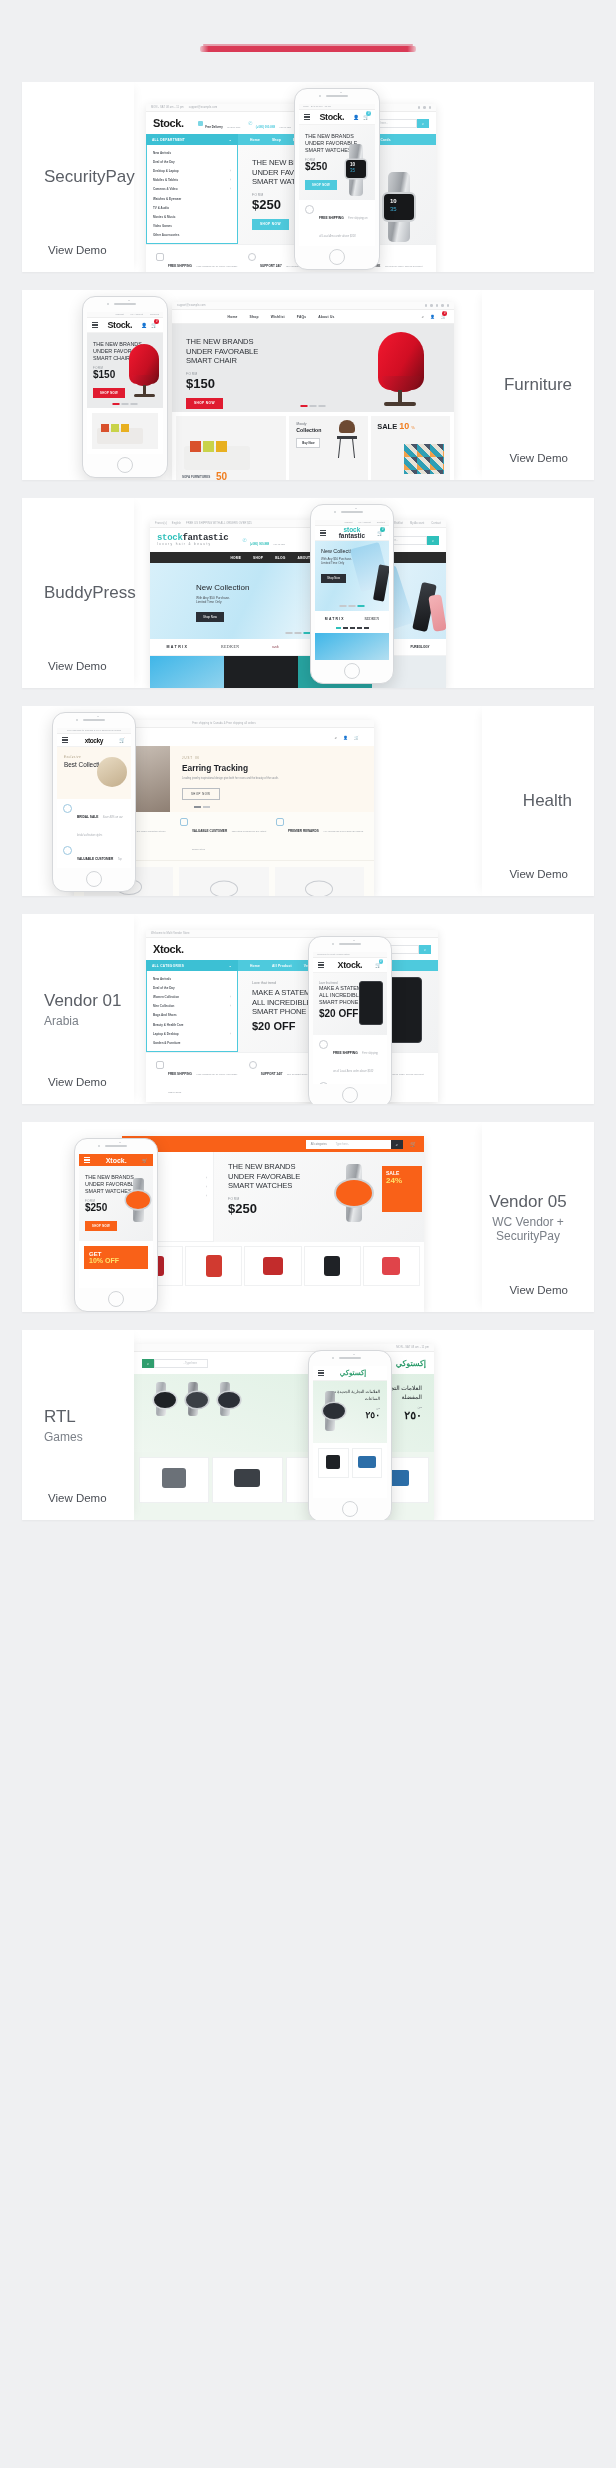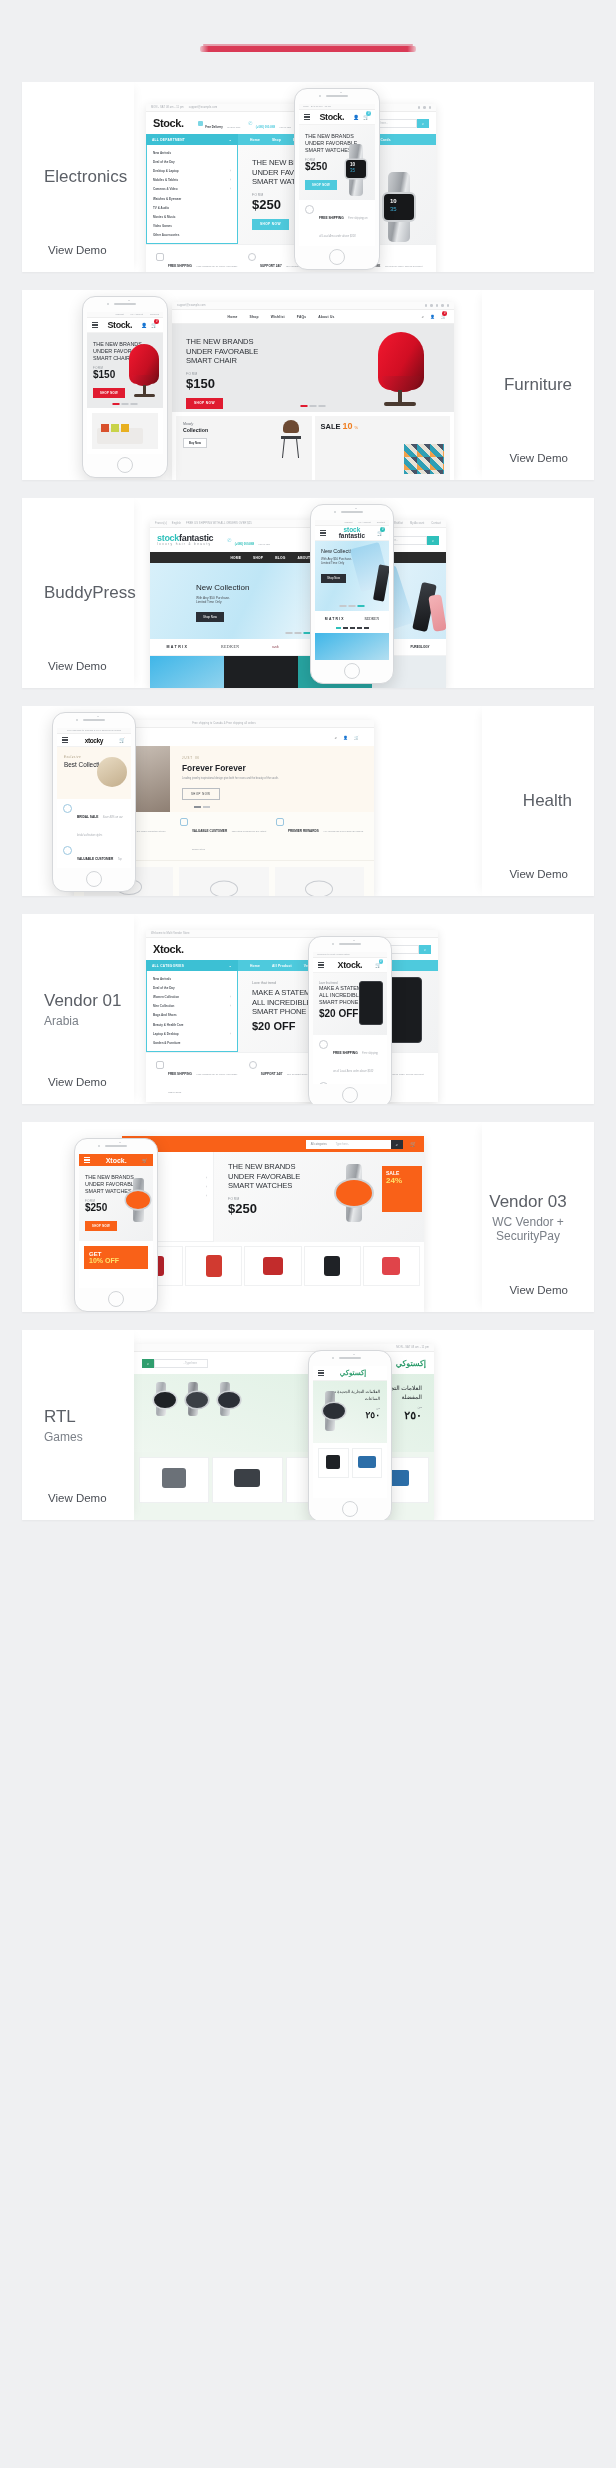--- a/index.html
+++ b/index.html
@@ -196,21 +196,21 @@
   <div class="title-underline"></div>
 </div>
 
 <div class="panels">
 
 <section class="panel">
   <div class="panel-inner">
     <div class="panel-white-gutter gutter-l"></div>
 
     <div class="label-block left">
-      <div class="cat-label">Electronics</div>
+      <div class="cat-label">SecurityPay</div>
     </div>
     <a class="view-demo bl">View Demo</a>
 
     <div class="shot" style="left:124px; top:22px; width:290px; height:172px;">
       <div class="topbar">
         <span class="tb-txt">MON - SAT 08 am - 11 pm</span>
         <span class="tb-txt">support@example.com</span>
         <span class="tb-right">
           <i class="tb-dot"></i>
           <i class="tb-dot"></i>
@@ -427,20 +427,28 @@
               <div class="stem"></div>
               <div class="base"></div>
         </div>
         <div class="dots red">
               <i class="on"></i>
               <i></i>
               <i></i>
             </div>
       </div>
       <div style="display:flex; gap:3px; padding:4px;">
+        <div style="flex:1.4;height:64px;background:#f4f4f4;position:relative;">
+          <div style="position:absolute;left:8px;bottom:10px;width:66px;height:24px;background:#efefee;border-radius:3px;"></div>
+          <div style="position:absolute;left:14px;bottom:28px;width:11px;height:11px;background:#d9512c;"></div>
+          <div style="position:absolute;left:27px;bottom:28px;width:11px;height:11px;background:#c9d34a;"></div>
+          <div style="position:absolute;left:40px;bottom:28px;width:11px;height:11px;background:#e8b020;"></div>
+          <div style="position:absolute;left:6px;bottom:1px;font-size:3px;color:#58606b;font-weight:700;">SOFA FURNITURES</div>
+          <div style="position:absolute;left:40px;bottom:-2px;font-size:10px;color:#f07e20;font-weight:700;">50</div>
+        </div>
         <div style="flex:1;height:64px;background:#f4f4f4;position:relative;">
           <div style="position:absolute;left:7px;top:6px;font-size:3.4px;color:#6b7078;font-style:italic;">Moody</div>
           <div style="position:absolute;left:7px;top:11px;font-size:5.2px;color:#1d2025;font-weight:700;">Collection</div>
           <div style="position:absolute;left:7px;top:22px;border:0.8px solid #cdd0d4;background:#fff;font-size:2.8px;color:#31353b;padding:2px 5px;font-weight:700;">Buy Now</div>
           <div style="position:absolute;right:10px;top:4px;width:22px;height:40px;">
             <div style="position:absolute;left:3px;top:0;width:16px;height:13px;background:#6d4a33;border-radius:8px 8px 3px 3px;"></div>
             <div style="position:absolute;left:1px;top:16px;width:20px;height:3px;background:#3a3d42;"></div>
             <div style="position:absolute;left:3px;top:18px;width:1.2px;height:20px;background:#3a3d42;transform:rotate(6deg);"></div>
             <div style="position:absolute;left:17px;top:18px;width:1.2px;height:20px;background:#3a3d42;transform:rotate(-6deg);"></div>
           </div>
@@ -527,21 +535,21 @@
         <span class="tb-txt">English</span>
         <span class="tb-txt">FREE US SHIPPING WITH ALL ORDERS OVER $25</span>
         <span class="tb-right" style="gap:7px;">
           <span class="tb-txt">Wishlist</span>
           <span class="tb-txt">My Account</span>
           <span class="tb-txt">Contact</span>
         </span>
       </div>
       <div class="logorow" style="height:24px;">
         <div>
-          <div style="font-size:9px;font-weight:700;letter-spacing:-.3px;line-height:1;">
+          <div style="font-size:9px;font-weight:700;letter-spacing:-.3px;line-height:1;font-family:Liberation Mono, monospace;">
             <span style="color:#2fc0bb;">stock</span><span style="color:#2b2f36;">fantastic</span>
           </div>
           <span class="brand-sub">luxury hair &amp; beauty</span>
         </div>
         <div class="mid">
           <div class="feat">
             <span class="ic ph">✆</span>
             <span><b class="t1" style="color:#2fc0bb">(+080) 000-888</b>
             <i class="t2">call us now</i></span>
           </div>
@@ -677,21 +685,21 @@
         <div class="nav-ic" style="color:#3a3e44;">
           <span>⌕</span>
           <span>👤</span>
           <span>🛒</span>
         </div>
       </div>
       <div style="display:flex;">
         <div style="width:96px;height:66px;background:linear-gradient(160deg,#d8cfc6,#8e7f73);"></div>
         <div style="flex:1;height:66px;background:#fdf8f0;position:relative;padding:10px 12px;">
           <div style="font-size:2.8px;color:#a39477;letter-spacing:1px;">JUST IN</div>
-          <div style="font-size:8.4px;color:#1f2228;margin-top:3px;font-weight:700;">Forever Forever</div>
+          <div style="font-size:8.4px;color:#1f2228;margin-top:3px;font-weight:700;">Earring Tracking</div>
           <div style="font-size:2.6px;color:#8a8f96;margin-top:4px;line-height:1.6;width:74%;">Leading jewelry inspirational design give both her roses and the beauty of the south.</div>
           <div style="margin-top:6px;display:inline-block;border:0.8px solid #b9bdc2;font-size:2.8px;color:#31353b;padding:3px 8px;letter-spacing:.5px;">SHOP NOW</div>
           <div class="dots" style="left:24px;bottom:4px;transform:none;">
                 <i class="on" style="background:#8a8f96"></i>
                 <i></i>
               </div>
         </div>
       </div>
       <div style="display:flex;padding:6px 10px;gap:8px;border-bottom:1px solid #f1efe9;">
         <div class="fitem">
@@ -915,21 +923,21 @@
         </div>
       </div>
     </div>
   </div>
 </section>
 
 <section class="panel">
   <div class="panel-inner">
     <div class="panel-white-gutter gutter-r"></div>
     <div class="label-block right">
-      <div class="cat-label">Vendor 03</div>
+      <div class="cat-label">Vendor 05</div>
       <div class="cat-sub" style="max-width:88px;white-space:normal;">WC Vendor + SecurityPay</div>
     </div>
     <a class="view-demo br">View Demo</a>
 
     <div class="shot" style="left:100px; top:14px; width:302px; height:176px;">
       <div style="height:16px;background:#f96118;display:flex;align-items:center;padding:0 7px;">
         <span style="color:#fff;font-size:9px;font-weight:700;letter-spacing:-.3px;">Xtock.</span>
         <span class="searchbox" style="margin-left:auto;">
           <span class="sb-cat" style="border-color:#fff;">All categories</span>
           <span class="sb-in" style="border-color:#fff;width:60px;">Type here..</span>

